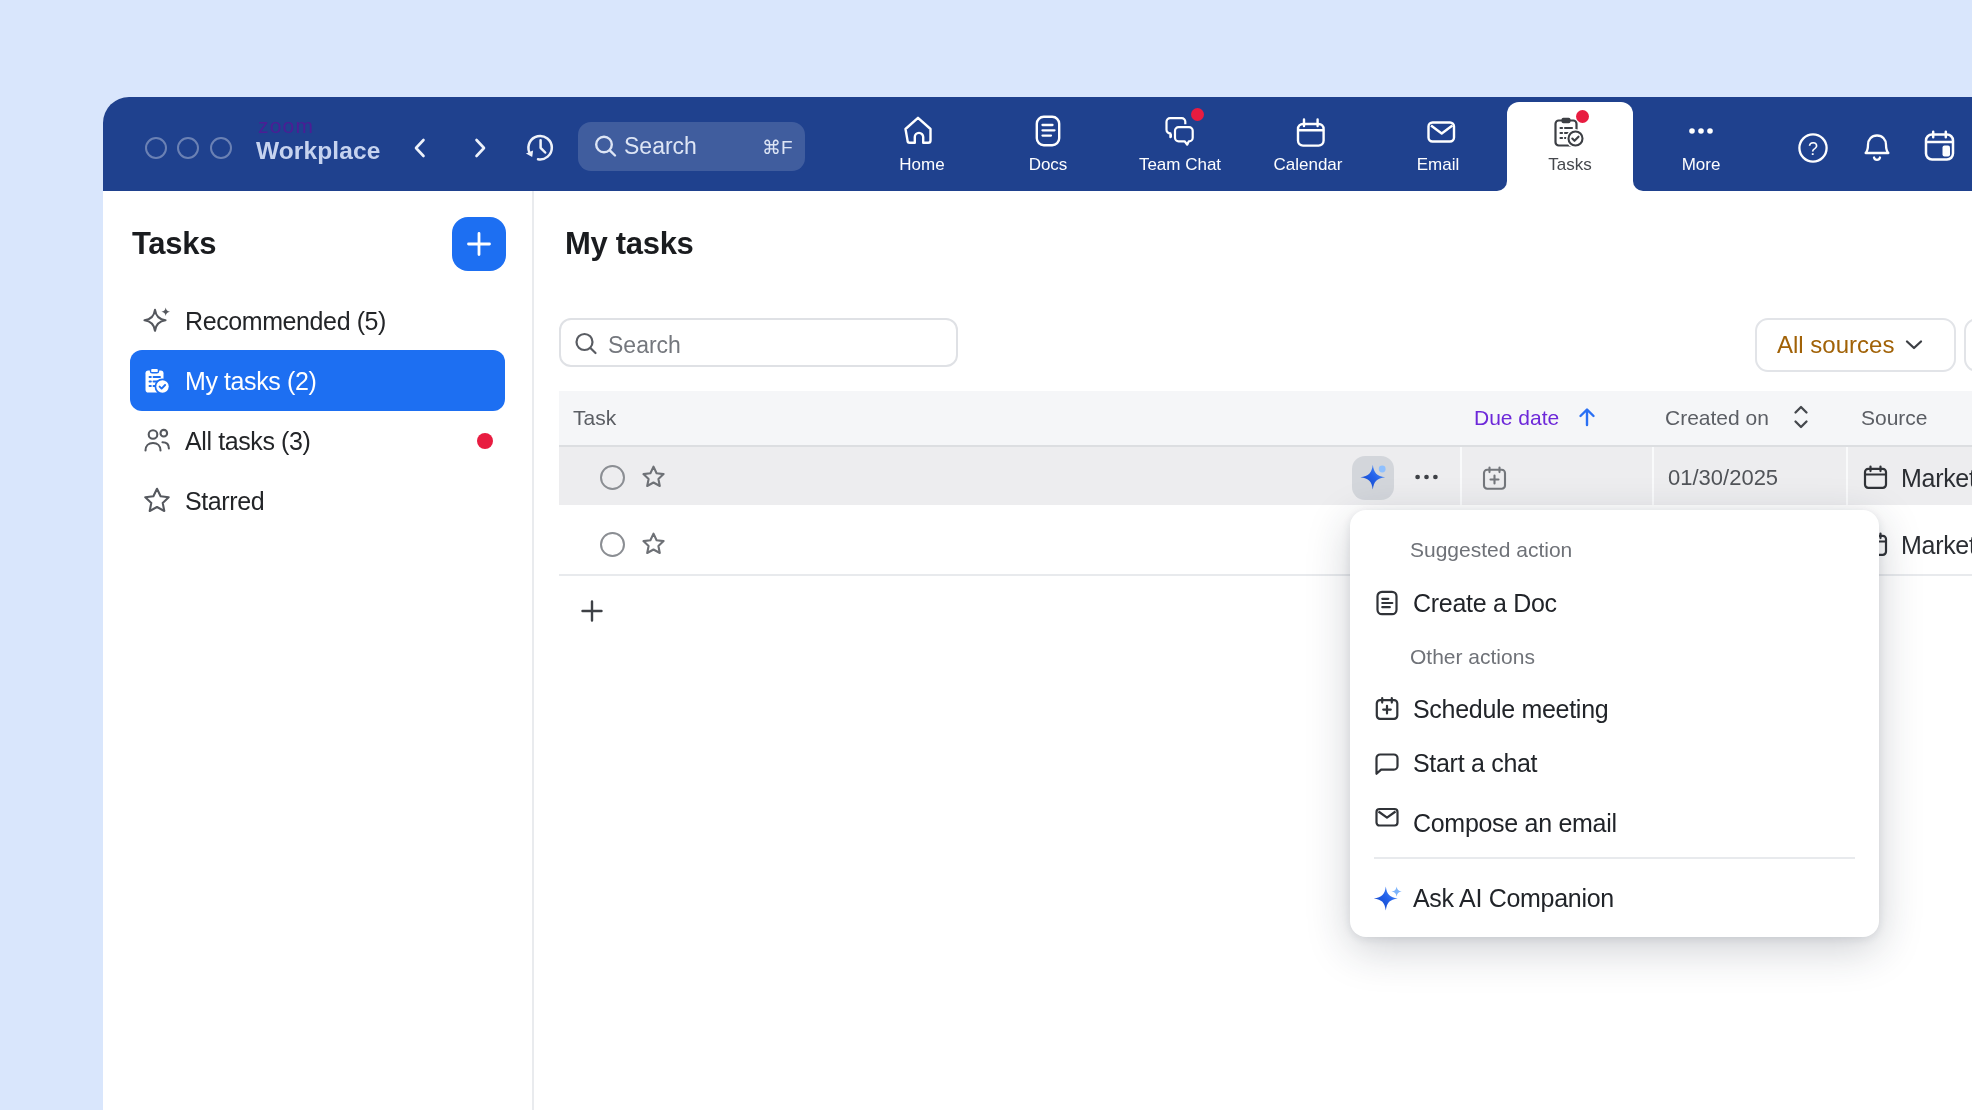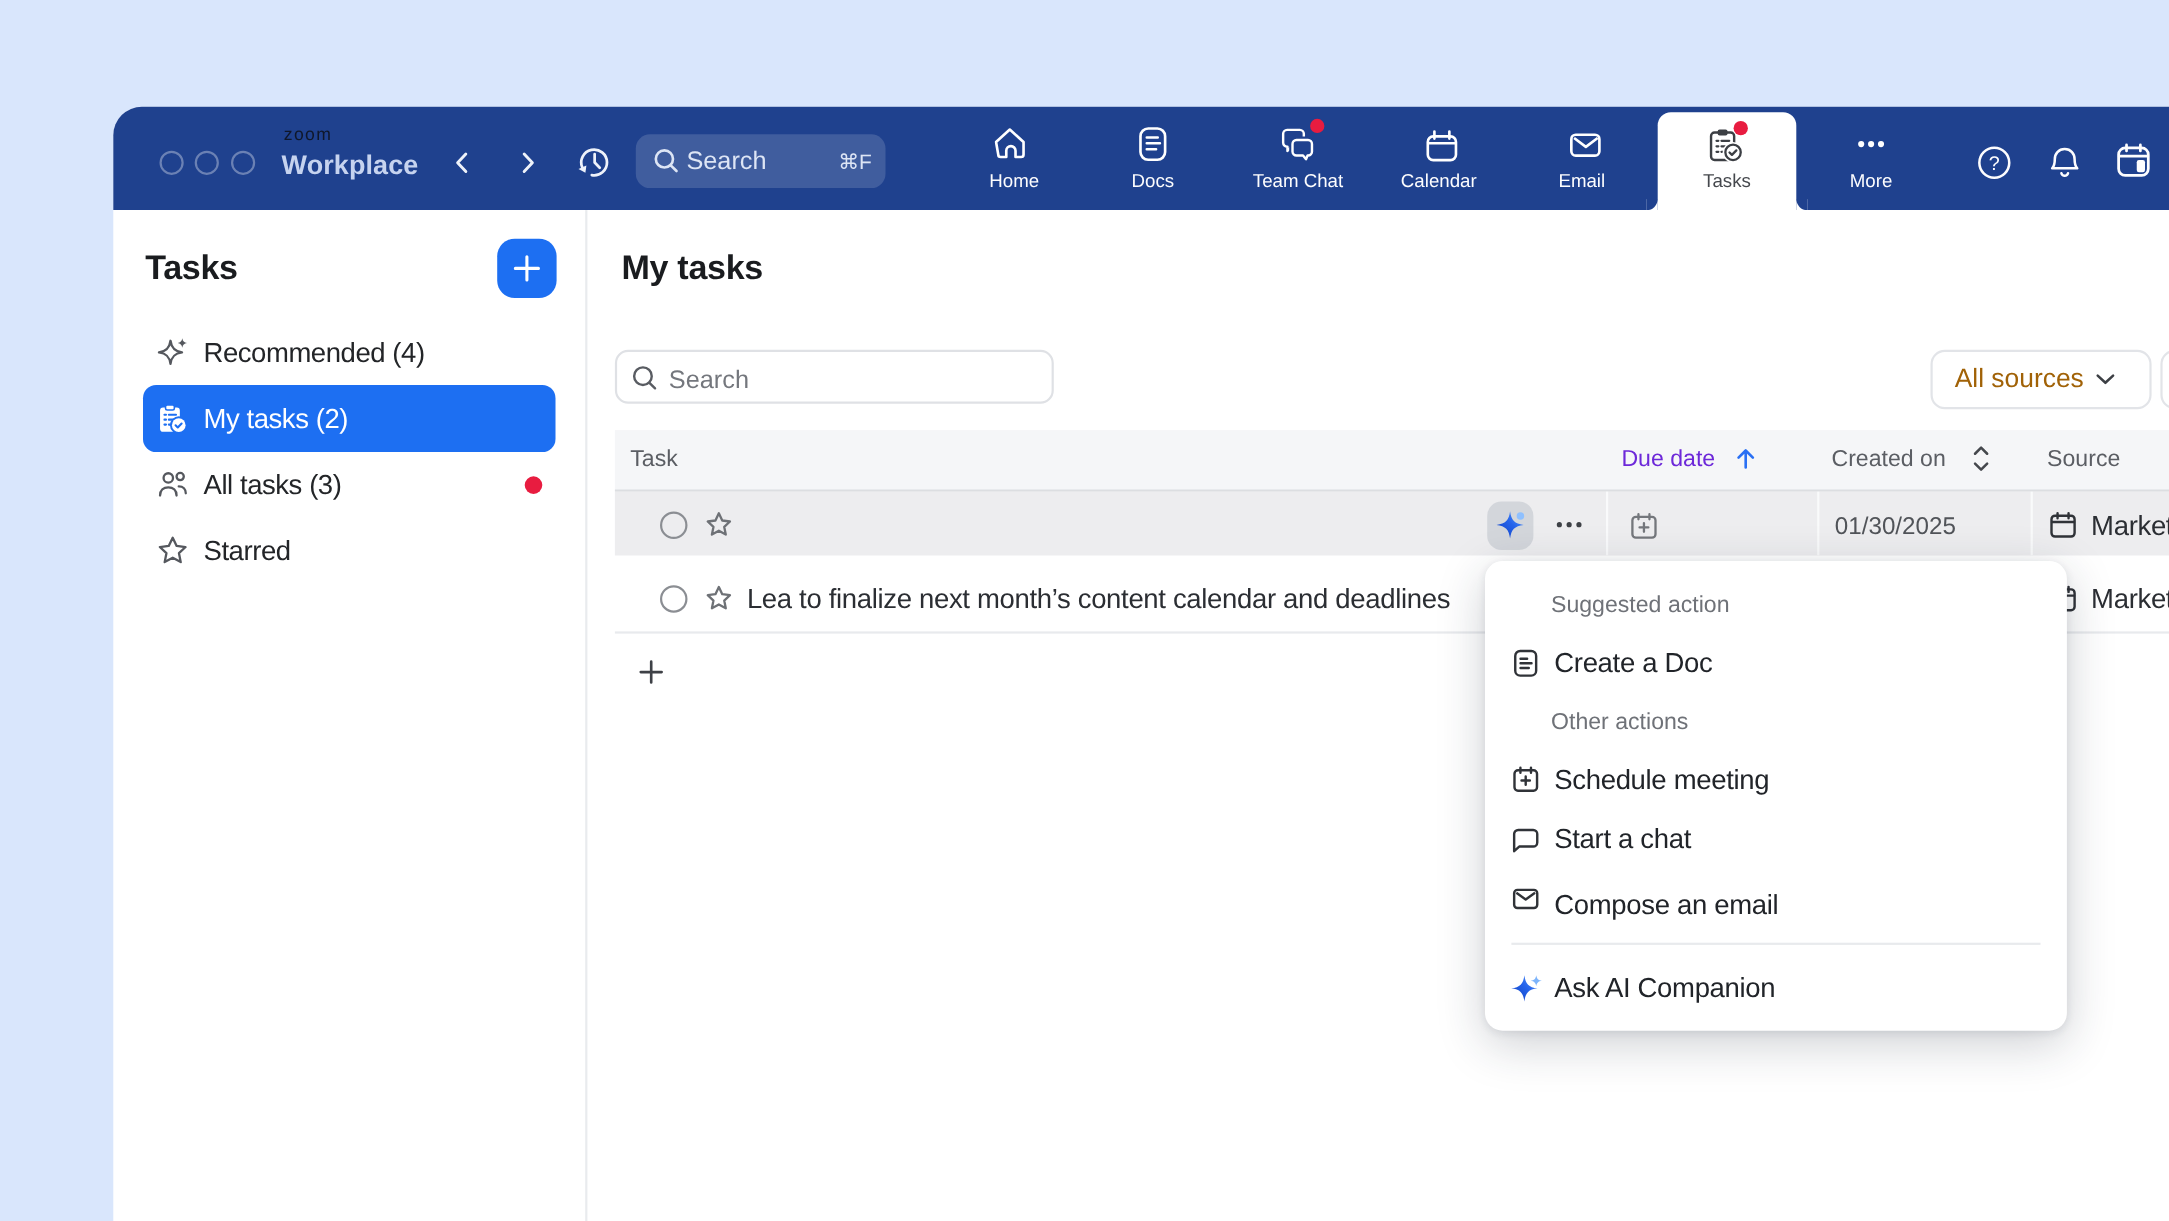--- a/index.html
+++ b/index.html
@@ -21,21 +21,21 @@
 </style>
 </head>
 <body>
 <div id="stage">
   <div id="win"></div>
   <div id="topbar"></div>
 
   <div class="tl" style="left:145px;"></div>
   <div class="tl" style="left:177px;"></div>
   <div class="tl" style="left:210px;"></div>
-  <div class="abs" style="left:258px; top:114px; color:#0f172a; font-size:16px; letter-spacing:1.2px;">zoom</div>
+  <div class="abs" style="left:258px; top:114px; color:#4c1d95; font-size:21px; letter-spacing:1.2px;">zoom</div>
   <div class="abs" style="left:256px; top:137px; color:#c6d3ef; font-size:24.5px; font-weight:bold; letter-spacing:0.1px;">Workplace</div>
   <svg class="abs" style="left:409px; top:136px;" width="22" height="24" viewBox="0 0 22 24">
       <path d="M14.5 4 L7 12 L14.5 20" fill="none" stroke="#eef2fa" stroke-width="2.6" stroke-linecap="round" stroke-linejoin="round"></path>
     </svg>
   <svg class="abs" style="left:469px; top:136px;" width="22" height="24" viewBox="0 0 22 24">
       <path d="M7.5 4 L15 12 L7.5 20" fill="none" stroke="#eef2fa" stroke-width="2.6" stroke-linecap="round" stroke-linejoin="round"></path>
     </svg>
   <svg class="abs" style="left:519px; top:127px;" width="42" height="42" viewBox="0 0 42 42">
     <path d="M19.0 32.2 A11.7 11.7 0 1 0 10.4 25.4" fill="none" stroke="#eef2fa" stroke-width="2.5" stroke-linecap="round"></path>
     <polygon points="6.9,26.6 14.1,23.4 13.2,30.1" fill="#eef2fa"></polygon>
@@ -119,21 +119,21 @@
   <div class="abs ttl" style="left:132px; top:226px;">Tasks</div>
   <div class="abs" style="left:452px; top:217px; width:54px; height:54px; background:#1d6ff2; border-radius:16px;"></div>
   <svg class="abs" style="left:452px; top:217px;" width="54" height="54" viewBox="0 0 54 54">
       <path d="M27 16.5 v21 M16.5 27 h21" stroke="#fff" stroke-width="2.8" stroke-linecap="round"></path>
     </svg>
 
   <svg class="abs" style="left:142px; top:306px;" width="30" height="30" viewBox="0 0 30 30">
     <path d="M13 3.8 C13.9 10.4 16.9 13.4 23.5 14.3 C16.9 15.2 13.9 18.2 13 24.8 C12.1 18.2 9.1 15.2 2.5 14.3 C9.1 13.4 12.1 10.4 13 3.8 Z" fill="none" stroke="#55585e" stroke-width="2.1" stroke-linejoin="round"></path>
     <path d="M23.7 1.5 C24.1 4.1 25.4 5.4 28 5.8 C25.4 6.2 24.1 7.5 23.7 10.1 C23.3 7.5 22 6.2 19.4 5.8 C22 5.4 23.3 4.1 23.7 1.5 Z" fill="#55585e"></path>
   </svg>
-  <div class="sideitem" style="top:307px;">Recommended (4)</div>
+  <div class="sideitem" style="top:307px;">Recommended (5)</div>
 
   <div class="abs" style="left:130px; top:350px; width:375px; height:61px; background:#1d6ff2; border-radius:12px;"></div>
   <svg class="abs" style="left:142px; top:366px;" width="30" height="30" viewBox="0 0 30 30">
     <rect x="3.5" y="4.5" width="18" height="22" rx="2.8" fill="#fff"></rect>
     <rect x="8.5" y="2.2" width="8" height="4.6" rx="1.6" fill="#fff" stroke="#1d6ff2" stroke-width="1.4"></rect>
     <path d="M7.5 11 h1.4 M11.5 11 h6.5 M7.5 15.5 h1.4 M11.5 15.5 h6.5 M7.5 20 h1.4 M11.5 20 h3.5" stroke="#1d6ff2" stroke-width="1.9" stroke-linecap="round"></path>
     <circle cx="20.5" cy="20.5" r="8" fill="#1d6ff2"></circle>
     <circle cx="20.5" cy="20.5" r="6.2" fill="#fff"></circle>
     <path d="M17.6 20.6 l2 2 3.5 -3.6" fill="none" stroke="#1d6ff2" stroke-width="1.9" stroke-linecap="round" stroke-linejoin="round"></path>
   </svg>
@@ -215,21 +215,20 @@
   <svg class="abs" style="left:1861px; top:463px;" width="29" height="29" viewBox="0 0 29 29">
       <rect x="4" y="5.8" width="21" height="19" rx="3.2" fill="none" stroke="#303338" stroke-width="2.2"></rect>
       <path d="M9.5 3.5 v4.6 M19.5 3.5 v4.6 M4.5 11.5 h20" stroke="#303338" stroke-width="2.2" stroke-linecap="round"></path>
     </svg>
   <div class="abs" style="left:1901px; top:464px; color:#2b2e33; font-size:25px; letter-spacing:-0.3px; width:71px; overflow:hidden; white-space:nowrap;">Marketing</div>
 
   <div class="abs" style="left:600px; top:532px; width:25px; height:25px; border:2.2px solid #8b8e93; border-radius:50%;"></div>
   <svg class="abs" style="left:639px; top:530px;" width="29" height="29" viewBox="0 0 29 29">
       <path d="M14.5 3.6 l3.1 6.6 7 0.9 -5.2 4.9 1.4 7 -6.3 -3.5 -6.3 3.5 1.4 -7 -5.2 -4.9 7 -0.9 Z" fill="none" stroke="#6e7176" stroke-width="2.1" stroke-linejoin="round"></path>
     </svg>
-  <div class="abs" style="left:679px; top:531px; color:#2b2e33; font-size:25px; letter-spacing:-0.3px;">Lea to finalize next month’s content calendar and deadlines</div>
   <svg class="abs" style="left:1861px; top:530px;" width="29" height="29" viewBox="0 0 29 29">
       <rect x="4" y="5.8" width="21" height="19" rx="3.2" fill="none" stroke="#303338" stroke-width="2.2"></rect>
       <path d="M9.5 3.5 v4.6 M19.5 3.5 v4.6 M4.5 11.5 h20" stroke="#303338" stroke-width="2.2" stroke-linecap="round"></path>
     </svg>
   <div class="abs" style="left:1901px; top:531px; color:#2b2e33; font-size:25px; letter-spacing:-0.3px; width:71px; overflow:hidden; white-space:nowrap;">Marketing</div>
   <div class="abs" style="left:559px; top:574px; width:1413px; height:2px; background:#e8eaed;"></div>
 
   <svg class="abs" style="left:579px; top:598px;" width="26" height="26" viewBox="0 0 26 26">
       <path d="M13 3.5 v19 M3.5 13 h19" stroke="#3e4146" stroke-width="2.4" stroke-linecap="round"></path>
     </svg>

